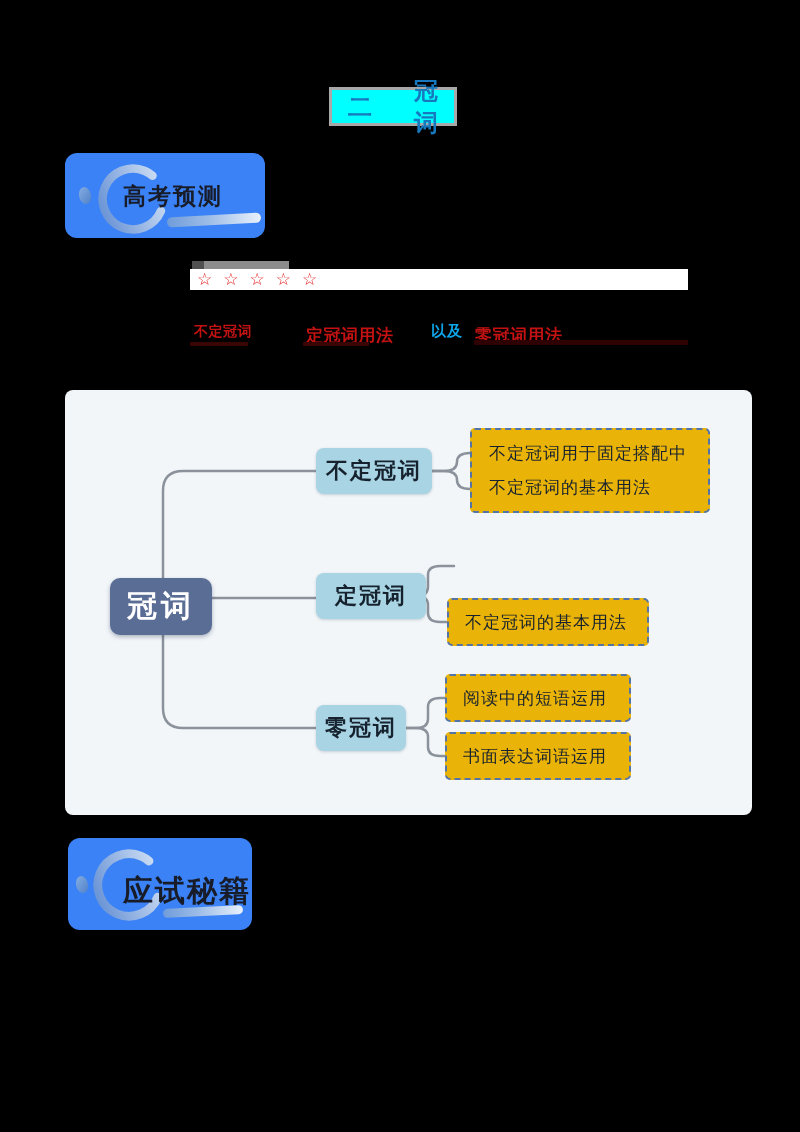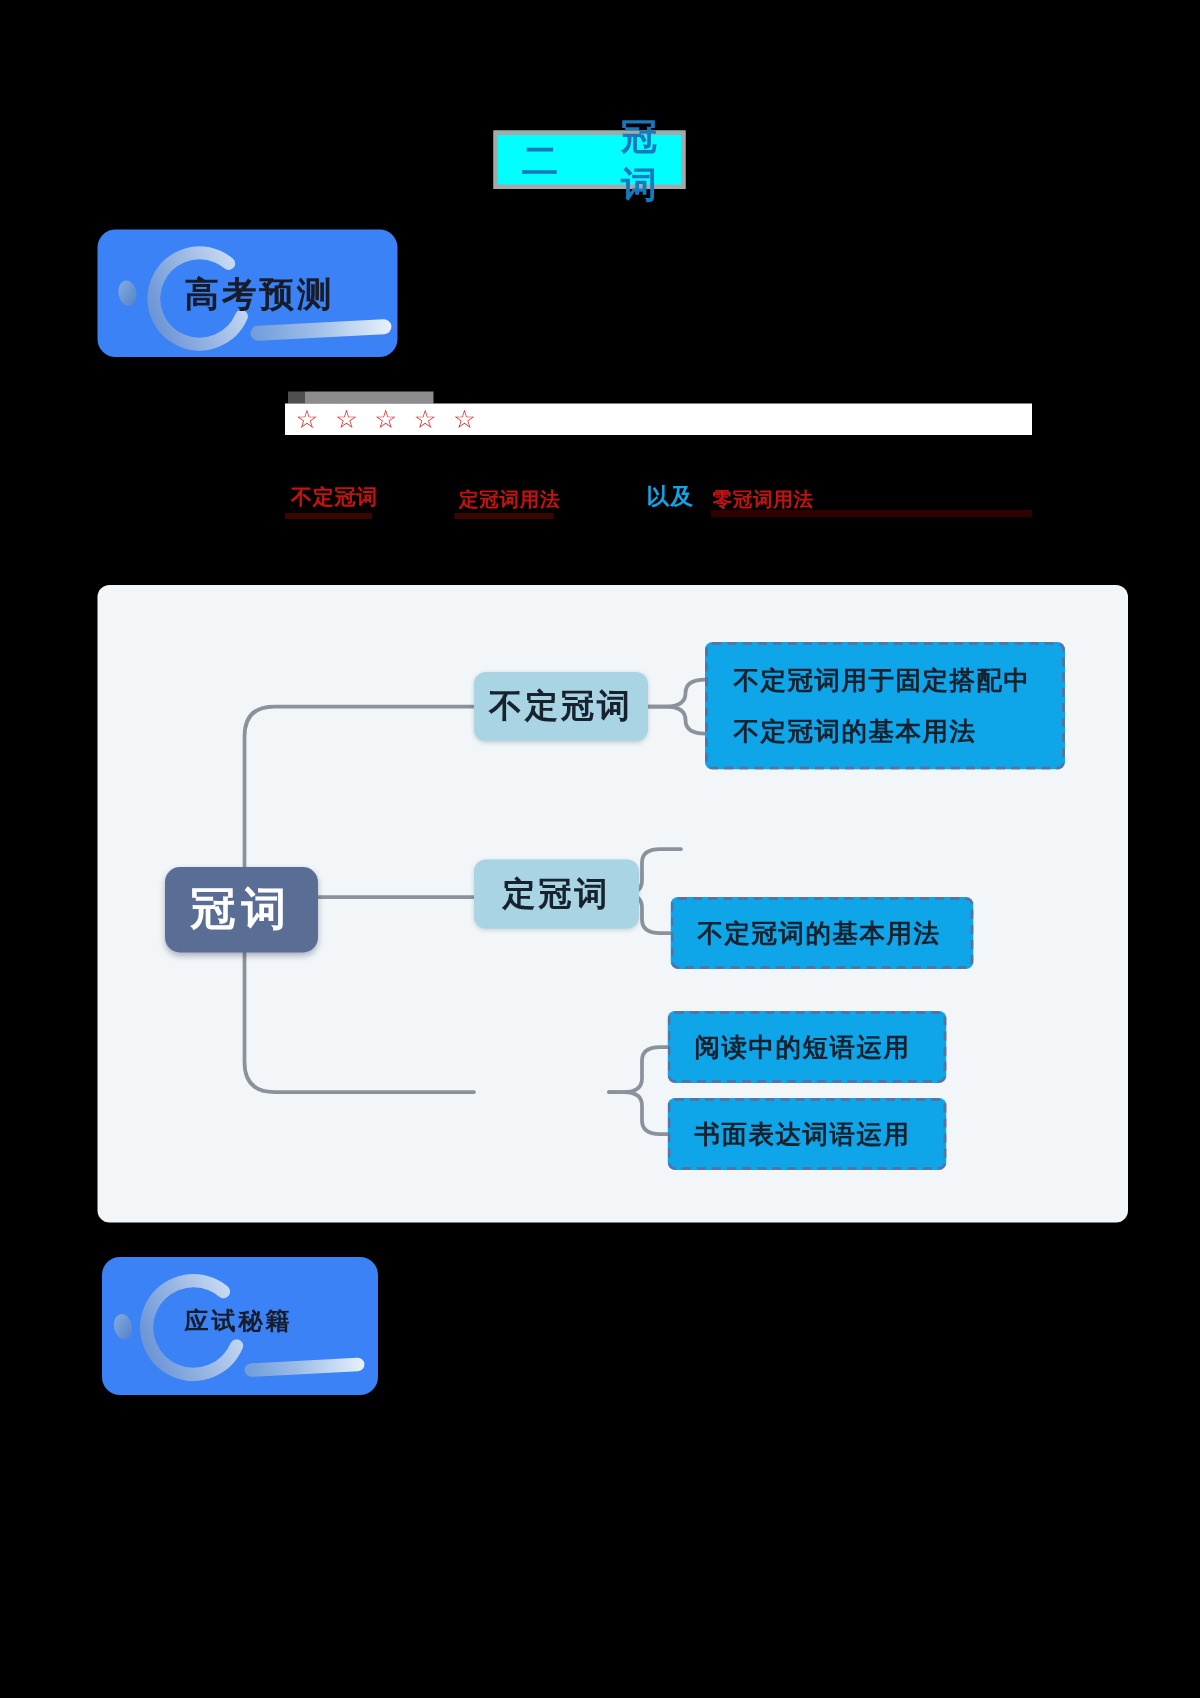--- a/index.html
+++ b/index.html
@@ -28,21 +28,21 @@
   .badge .dot{
     position:absolute;width:12px;height:17px;border-radius:50%;
     background:linear-gradient(135deg,#86aee2,#4f80c8);transform:rotate(-12deg);
   }
   .badge-top .dot{left:14px;top:34px;}
   .badge-bottom .dot{left:8px;top:38px;}
   .badge .label{
     position:absolute;color:#171c28;font-weight:bold;white-space:nowrap;
   }
   .badge-top .label{left:58px;top:28px;font-size:23px;letter-spacing:2px;}
-  .badge-bottom .label{left:55px;top:33px;font-size:16px;letter-spacing:2px;text-align:center;}
+  .badge-bottom .label{left:55px;top:33px;font-size:30px;letter-spacing:2px;text-align:center;}
   .badge .swoosh{
     position:absolute;border-radius:8px;
     background:linear-gradient(90deg,#6f9cda 0%,#9dbde8 45%,#e9f1fb 100%);
     transform:rotate(-3deg);
   }
   .badge-top .swoosh{left:102px;top:62px;width:94px;height:10px;}
   .badge-bottom .swoosh{left:95px;top:69px;width:80px;height:9px;}
   
   .graybar{
     position:absolute;left:192px;top:261px;width:97px;height:8px;
@@ -51,21 +51,21 @@
   .star-strip{
     position:absolute;left:190px;top:269px;width:498px;height:21px;
     background:#ffffff;display:flex;align-items:center;
   }
   .star-strip .stars{
     margin-left:7px;color:#e01f1f;font-size:17px;letter-spacing:11px;
     line-height:21px;font-weight:bold;
   }
   
   .answer{
-    position:absolute;color:#c41212;font-weight:bold;font-size:13px;
+    position:absolute;color:#c41212;font-weight:bold;font-size:17px;
     letter-spacing:0.5px;white-space:nowrap;
   }
   .ans1{left:194px;top:323px;font-size:14px;}
   .ans2{left:306px;top:324px;}
   .ans3{left:475px;top:324px;}
   .conn{
     position:absolute;left:431px;top:322px;color:#0ea5e9;font-weight:bold;
     font-size:15px;letter-spacing:1px;
   }
   .uline{position:absolute;height:4px;background:#3a0505;}
@@ -89,21 +89,21 @@
   }
   .branch-node{
     background:#a9d4e4;border-radius:8px;color:#16222e;font-size:22px;
     letter-spacing:2px;box-shadow:0 1px 3px rgba(60,90,110,.25);
   }
   .bn1{left:316px;top:448px;width:116px;height:46px;}
   .bn2{left:316px;top:573px;width:110px;height:46px;}
   .bn3{left:316px;top:705px;width:90px;height:46px;}
   .leaf{
     position:absolute;border:2px dashed #5574a6;border-radius:5px;
-    background:#0ea5e9;color:#17222e;font-weight:bold;font-size:17px;
+    background:#eab308;color:#17222e;font-weight:normal;font-size:17px;
     letter-spacing:1px;display:flex;align-items:center;padding-left:16px;
     box-sizing:border-box;white-space:nowrap;
   }
   .leafA{
     left:470px;top:428px;width:240px;height:85px;
     flex-direction:column;align-items:flex-start;justify-content:space-evenly;
     padding-left:17px;
   }
   .leafB{left:447px;top:543px;width:221px;height:46px;}
   .leafC{left:447px;top:598px;width:202px;height:48px;}
@@ -160,20 +160,21 @@
       <path d="M 406 596 H 416 Q 428 596 428 605 V 613 Q 428 622 440 622 H 454"></path>
       <path d="M 406 728 H 416 Q 428 728 428 719 V 707 Q 428 698 440 698 H 454"></path>
       <path d="M 406 728 H 416 Q 428 728 428 737 V 747 Q 428 756 440 756 H 454"></path>
     </g>
   </svg>
 
   <div class="node root-node">冠词</div>
 
   <div class="node branch-node bn1">不定冠词</div>
   <div class="node branch-node bn2">定冠词</div>
+  <div class="node branch-node bn3">零冠词</div>
 
   <div class="leaf leafA">
     <span>不定冠词用于固定搭配中</span>
     <span>不定冠词的基本用法</span>
   </div>
   <div class="leaf leafC">
     <span>不定冠词的基本用法</span>
   </div>
   <div class="leaf leafD">
     <span>阅读中的短语运用</span>

